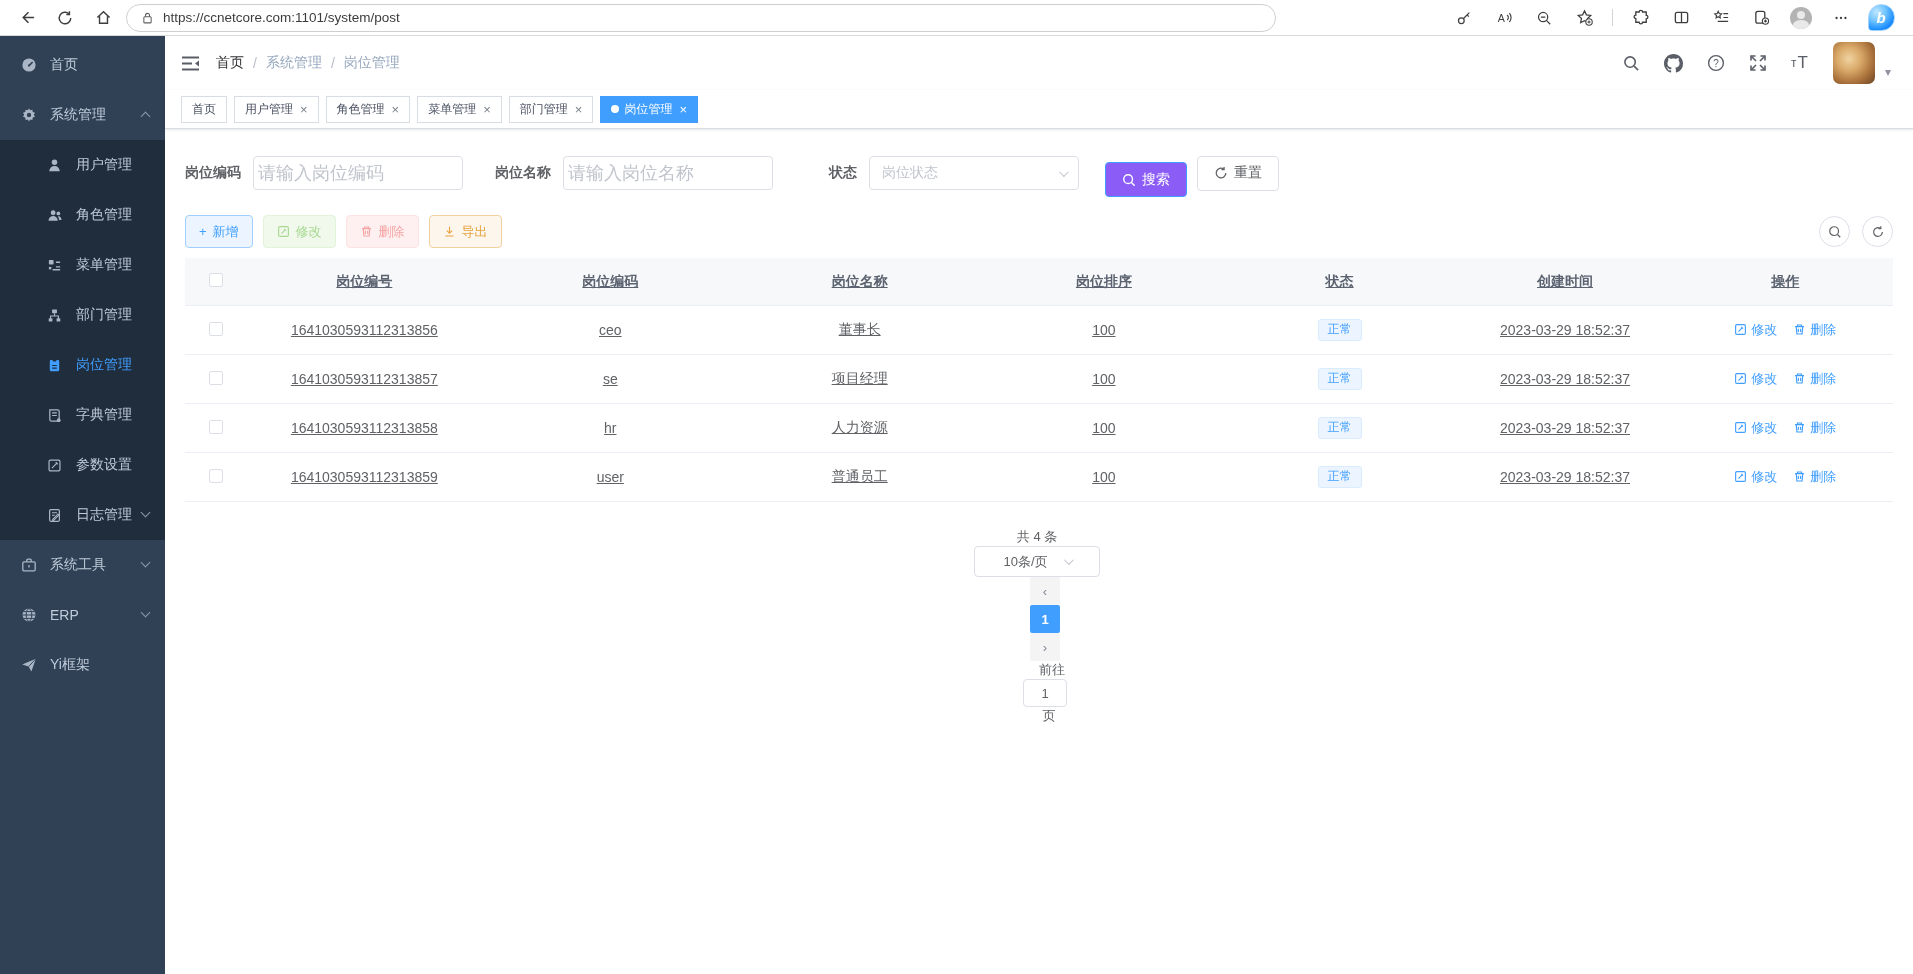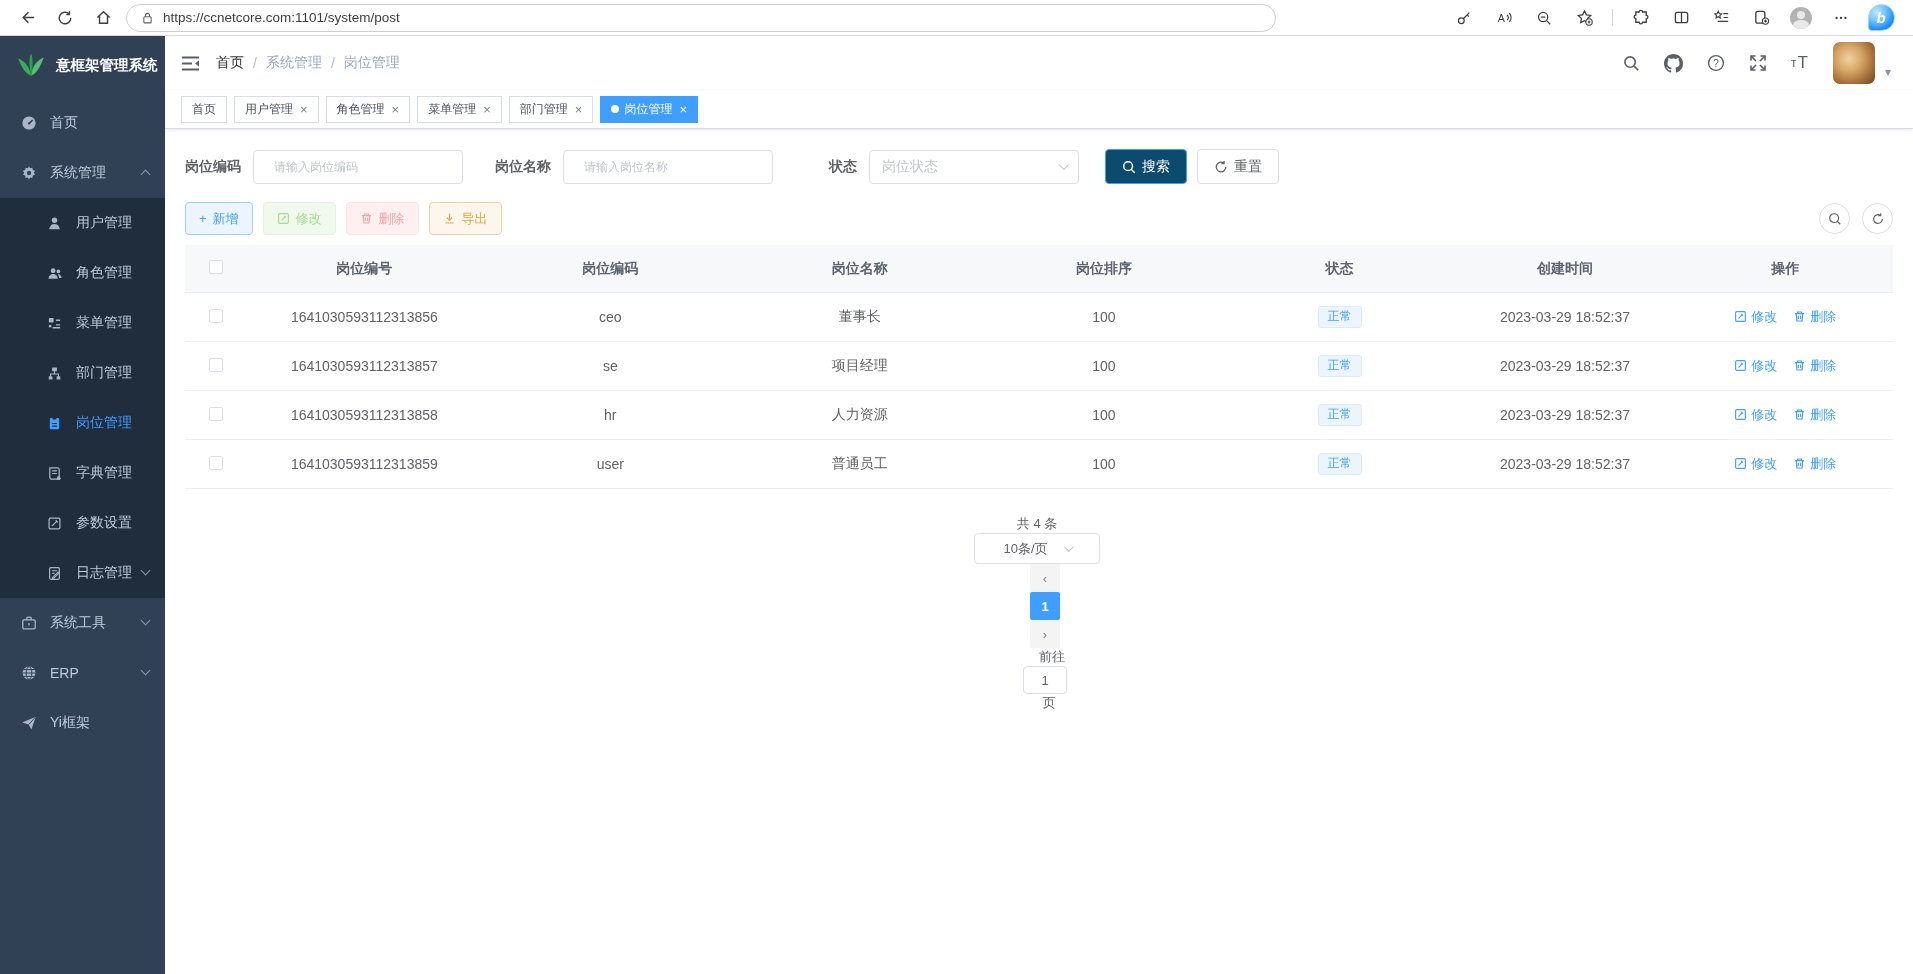--- a/index.html
+++ b/index.html
@@ -59,43 +59,43 @@
   .tab .x { font-size:13px; color:#7a8089; margin-left:2px; }
   .tab.active { background:#409eff; border-color:#409eff; color:#fff; }
   .tab.active .x { color:#fff; }
   .tab .dot { width:8px; height:8px; border-radius:50%; background:#fff; display:inline-block; }
 
   
   .content { flex:1; padding:20px 20px 0 20px; overflow:hidden; }
 
   .filter-row { display:flex; align-items:center; margin-bottom:18px; font-size:14px; }
   .f-label { font-weight:bold; color:#606266; margin-right:12px; white-space:nowrap; }
-  .f-input { width:210px; height:34px; border:1px solid #dcdfe6; border-radius:4px; padding:0 20px; font-size:12px; color:#0f766e; font-family:inherit; outline:none; }
+  .f-input { width:210px; height:34px; border:1px solid #dcdfe6; border-radius:4px; padding:0 4px; font-size:18px; color:#0f766e; font-family:inherit; outline:none; }
   .f-input::placeholder { color:#c0c4cc; }
   .f-select { width:210px; height:34px; border:1px solid #dcdfe6; border-radius:4px; padding:0 12px; display:flex; align-items:center; justify-content:space-between; color:#c0c4cc; cursor:pointer; }
   .sel-caret { width:7px; height:7px; border-right:1.3px solid #c0c4cc; border-bottom:1.3px solid #c0c4cc; transform:rotate(45deg) translateY(-2px); }
   .gap32 { width:32px; } .gap56 { width:56px; } .gap26 { width:26px; }
   .btn { height:35px; border-radius:4px; border:1px solid transparent; font-size:14px; display:inline-flex; align-items:center; gap:6px; padding:0 16px; cursor:pointer; font-family:inherit; }
-  .btn-search { background:#0c4a6e; border-color:#409eff; color:#fff; }
+  .btn-search { background:#8b5cf6; border-color:#409eff; color:#fff;margin-top:13px; }
   .btn-reset { background:#fff; border-color:#dcdfe6; color:#606266; margin-left:10px; }
 
   .tool-row { display:flex; align-items:center; margin-bottom:10px; }
   .tbtn { height:33px; border-radius:4px; font-size:13px; display:inline-flex; align-items:center; gap:6px; padding:0 13px; margin-right:10px; cursor:pointer; border:1px solid; font-family:inherit; }
   .tbtn-add { background:#ecf5ff; border-color:#a0cfff; color:#409eff; }
   .tbtn-edit { background:#f0f9eb; border-color:#e1f3d8; color:#a8d993; }
   .tbtn-del { background:#fef0f0; border-color:#fde2e2; color:#f5a3a3; }
   .tbtn-exp { background:#fdf6ec; border-color:#f3d19e; color:#e6a23c; }
   .tool-right { margin-left:auto; display:flex; gap:12px; }
   .circle-btn { width:31px; height:31px; border-radius:50%; border:1px solid #dcdfe6; background:#fff; display:flex; align-items:center; justify-content:center; color:#606266; cursor:pointer; }
 
   
   .table { width:100%; }
   .tr { display:flex; align-items:center; height:49px; border-bottom:1px solid #ebeef5; font-size:14px; color:#606266; }
   .tr.thead { height:48px; background:#f7f8fa; font-weight:bold; color:#5c6370; }
-  .td { text-align:center; padding:0 4px; overflow:hidden; white-space:nowrap; }
+  .td { text-align:center; padding:0 4px; overflow:hidden; white-space:nowrap;text-decoration:underline; }
   .c-cb { width:3.6%; } .c1 { width:13.8%; } .c2 { width:15%; } .c3 { width:14.2%; }
   .c4 { width:14.4%; } .c5 { width:13.2%; } .c6 { width:13.2%; } .c7 { width:12.6%; }
   .cb { width:14px; height:14px; border:1px solid #dcdfe6; border-radius:2px; background:#fff; display:inline-block; cursor:pointer; }
   .badge { display:inline-block; font-size:12px; color:#409eff; background:#ecf5ff; border:1px solid #d9ecff; border-radius:3px; padding:2px 9px; line-height:1.3; }
   .op { color:#409eff; font-size:13px; display:inline-flex; align-items:center; gap:4px; margin:0 8px; cursor:pointer; text-decoration:none; }
 
   
   .pager { display:flex; align-items:center; justify-content:flex-end; margin-top:26px; font-size:13px; color:#606266; margin-right:-12px;flex-direction:column; }
   .pg-total { margin-right:16px; }
   .pg-size { width:126px; height:31px; border:1px solid #dcdfe6; border-radius:4px; display:flex; align-items:center; justify-content:center; gap:16px; color:#606266; cursor:pointer; margin-right:16px; }
@@ -201,30 +201,20 @@
       </span>
       <span class="nav-ic">
           <span class="bing-bubble">b</span>
         </span>
     </div>
   </div>
 
   <div class="app">
 
     <div class="sidebar">
-      <div class="logo-row">
-        <span class="ic">
-          <svg width="30" height="26" viewBox="0 0 28 24">
-              <path d="M14 22C13 14 8 8 2 6c4 10 7 14 12 16z" fill="#3cab5a"></path>
-              <path d="M14 22c1-9 6-15 12-17-4 10-7 15-12 17z" fill="#52c06d"></path>
-              <path d="M14 22C12 12 12 6 14 1c2 5 2 11 0 21z" fill="#2e9e4f"></path>
-            </svg>
-        </span>
-        <span>意框架管理系统</span>
-      </div>
       <div class="menu">
         <div class="m-item">
           <span class="ic">
             <svg width="16" height="16" viewBox="0 0 16 16">
                 <circle cx="8" cy="8" r="6.6" fill="currentColor"></circle>
                 <path d="M8 8.6 11.6 5" stroke="#304156" stroke-width="1.6" fill="none"></path>
                 <circle cx="8" cy="8.6" r="1.1" fill="#304156"></circle>
               </svg>
           </span>
           <span>首页</span>

